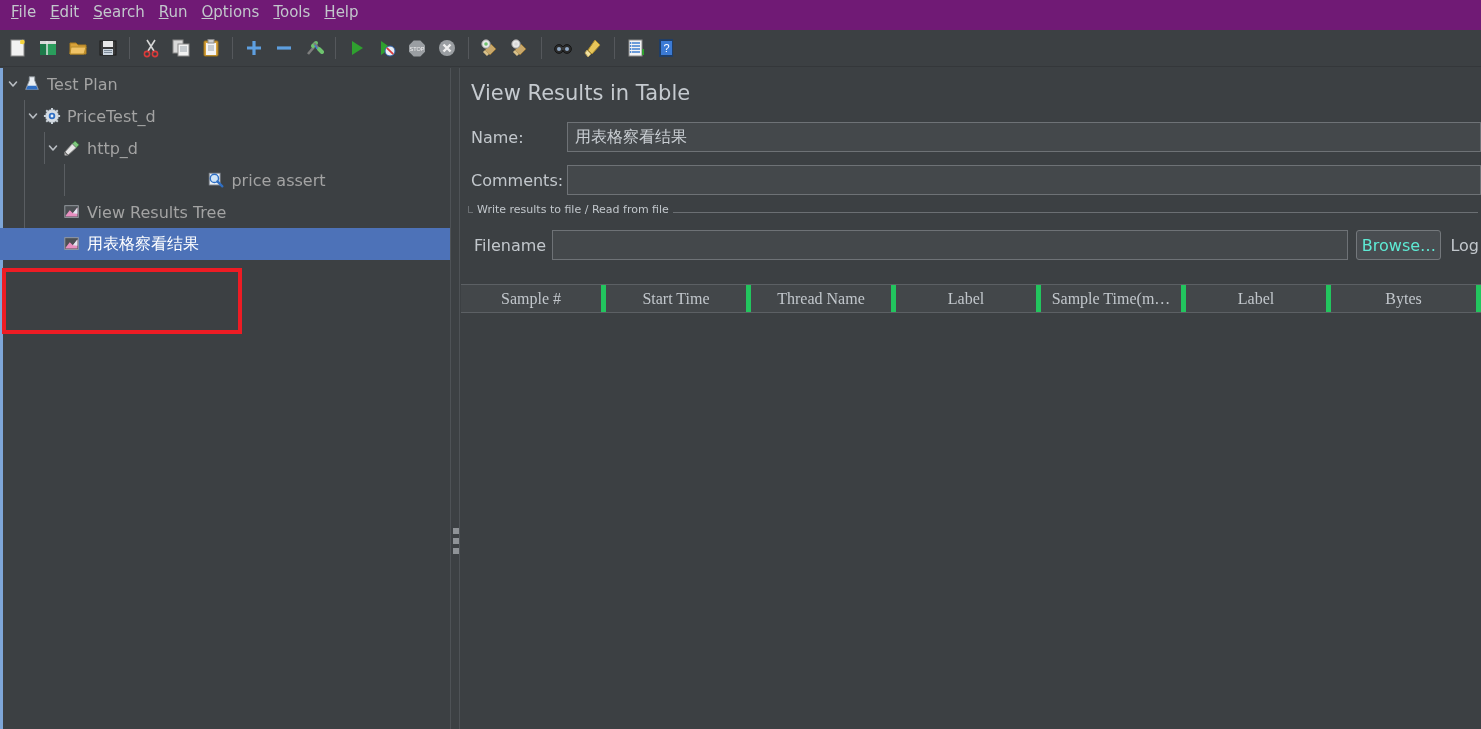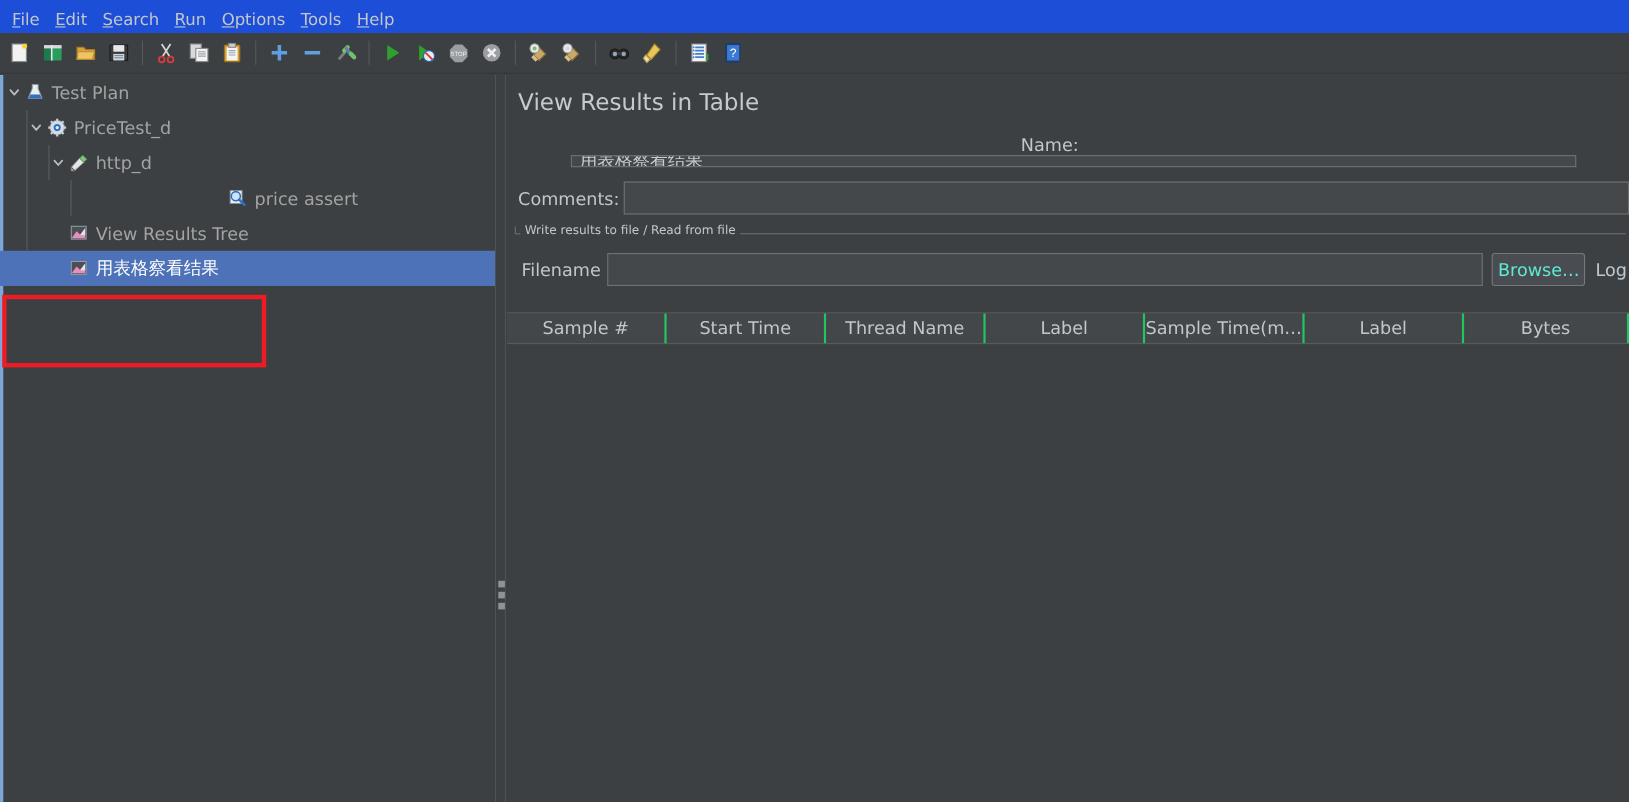--- a/index.html
+++ b/index.html
@@ -13,22 +13,22 @@
     position: relative;
     width: 1481px; height: 729px;
     background: #3c4043;
     color: #b8bdc2;
   }
 
   
   .menubar {
     position: absolute; left: 0; top: 0;
     width: 1481px; height: 30px;
-    background: #1d4ed8;
-    display: flex; align-items: flex-end;
+    background: #701a75;
+    display: flex; align-items: flex-start;
     padding-left: 4px;
     box-sizing: border-box;
   }
   .menu-item {
     font-size: 15px;
     color: #c2c7cc;
     padding: 3px 7px;
     white-space: nowrap;
     cursor: default;
   }
@@ -212,26 +212,27 @@
   .table-head {
     display: flex;
     height: 27px;
     background: #43474a;
     border-bottom: 1px solid #5c6064;
   }
   .th {
     display: flex; align-items: center; justify-content: center;
     font-size: 16px;
     color: #c2c7cc;
-    border-right: 2px solid #22c55e;
+    border-right: 5px solid #22c55e;
     box-sizing: border-box;
     height: 27px;
     white-space: nowrap;
     overflow: hidden;
     cursor: default;
+    font-family: Liberation Serif, serif;
   }
   .table-body {
     height: 417px;
     background: #3c4043;
   }
 </style>
 </head>
 <body>
 
 <div id="app">
@@ -492,21 +493,21 @@
       <i></i>
         <i></i>
         <i></i>
     </div>
   </div>
 
   <div class="right-panel">
 
     <div class="panel-title">View Results in Table</div>
 
-    <div class="form-row" style="top:54px; left:11px; width:1010px;flex-direction:column;">
+    <div class="form-row" style="top:54px; left:11px; width:1010px;">
       <div class="form-label" style="width:96px;">Name:</div>
       <div class="text-field" style="width:914px;">用表格察看结果</div>
     </div>
 
     <div class="form-row" style="top:97px; left:11px; width:1010px;">
       <div class="form-label" style="width:96px;">Comments:</div>
       <div class="text-field" style="width:914px;"></div>
     </div>
 
     <div class="fieldset-tick" style="left:8px; top:138px;"></div>

